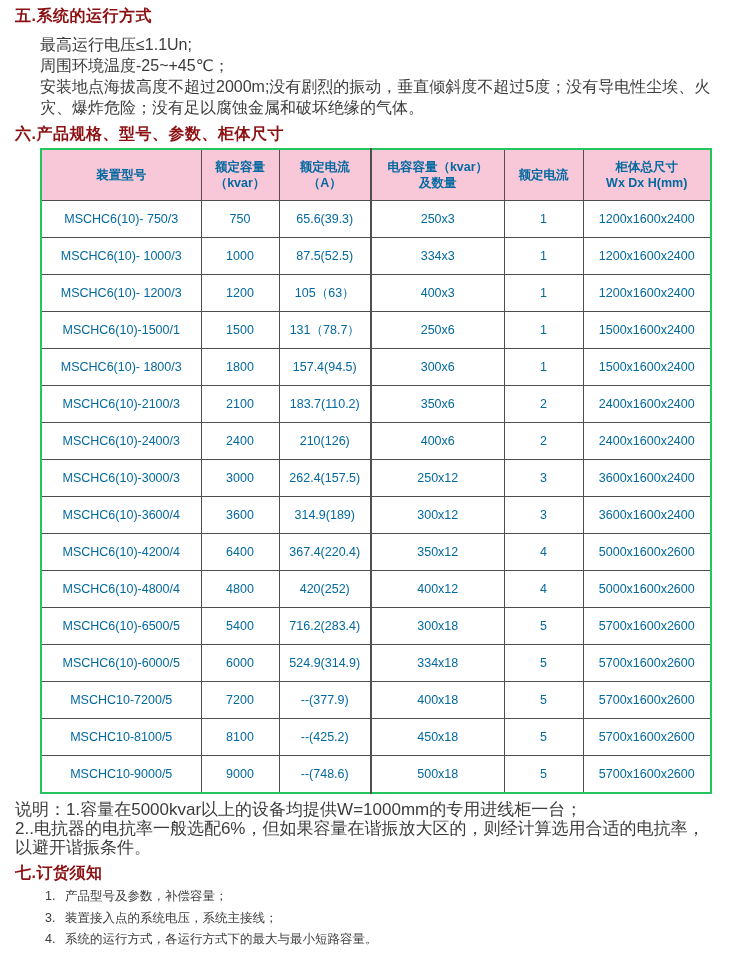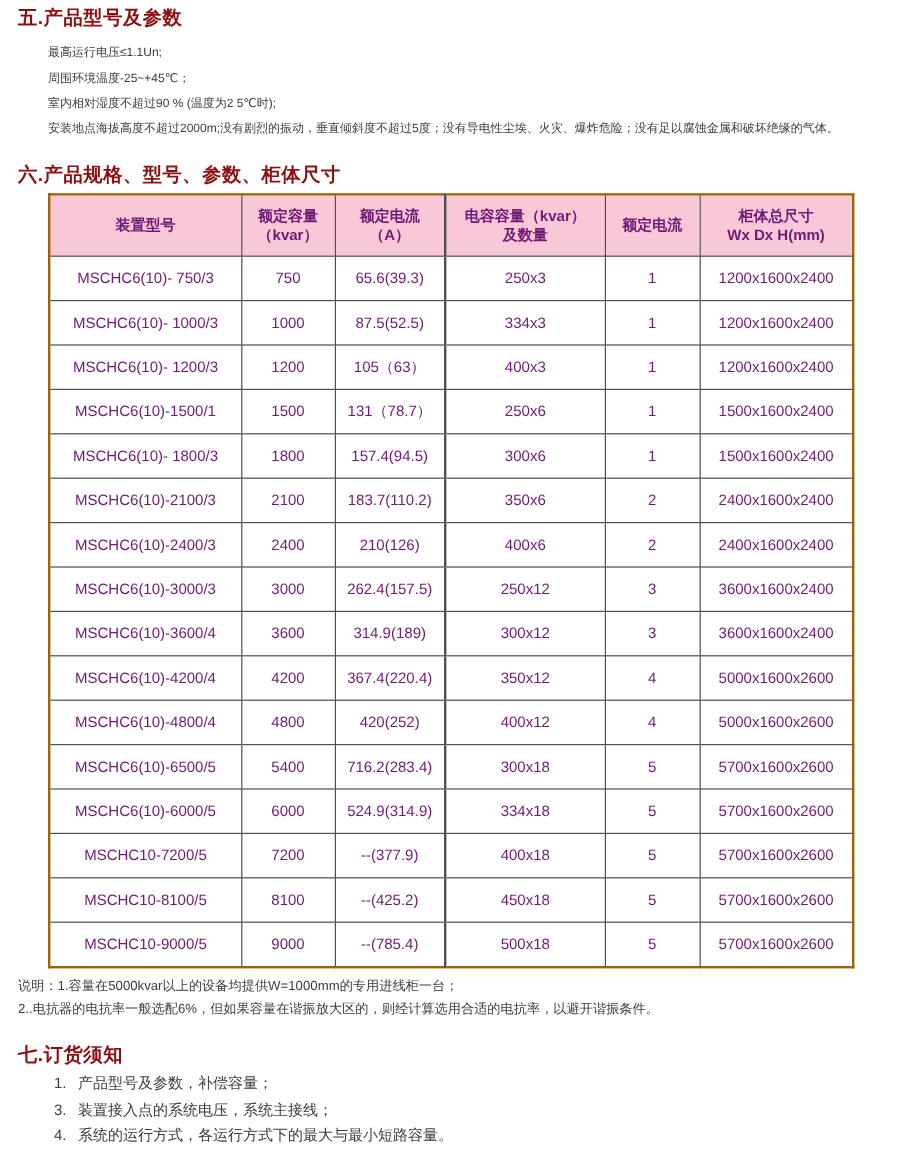--- a/index.html
+++ b/index.html
@@ -13,79 +13,78 @@
   }
   .page { padding: 6px 38px 10px 15px; box-sizing: border-box; }
 
   .sec-heading {
     color: #8c1012;
     font-weight: bold;
     font-size: 16px;
     line-height: 19px;
     letter-spacing: 0.5px;
   }
-  .sec-heading.mt { margin-top: 19px; }
+  .sec-heading.mt { margin-top: 6px; }
 
   .cond-lines {
     margin: 9px 0 0 25px;
-    font-size: 10px;
+    font-size: 16px;
     line-height: 21px;
     max-width: 672px;
   }
 
   table.spec {
     margin: 5px 0 0 25px;
     width: 670px;
     border-collapse: collapse;
     table-layout: fixed;
-    border: 2px solid #a16207;
+    border: 2px solid #22c55e;
     font-size: 12.5px;
-    color: #701a75;
+    color: #0369a1;
   }
   table.spec th, table.spec td {
     border: 1px solid #4f4f4f;
     text-align: center;
     vertical-align: middle;
     padding: 0 2px;
     overflow: hidden;
   }
   table.spec th {
     background: #f8c8d8;
     font-weight: bold;
     height: 50px;
     white-space: pre-line;
     line-height: 16px;
   }
   table.spec td { height: 36px; background: #ffffff; }
   table.spec .thick-left { border-left-width: 2px; }
 
   .notes {
     margin: 6px 0 0 0;
-    font-size: 11px;
+    font-size: 17px;
     line-height: 19px;
   }
 
   .order-list {
     margin: 4px 0 0 30px;
     font-size: 12.5px;
     line-height: 21.5px;
   }
   .order-item .num { display: inline-block; min-width: 20px; }
 </style>
 </head>
 <body>
 
 <div class="page">
 
-  <div class="sec-heading">五.产品型号及参数</div>
+  <div class="sec-heading">五.系统的运行方式</div>
 
   <div class="cond-lines">
       <div>最高运行电压≤1.1Un;</div>
       <div>周围环境温度-25~+45℃；</div>
-      <div>室内相对湿度不超过90 % (温度为2 5℃时);</div>
       <div>安装地点海拔高度不超过2000m;没有剧烈的振动，垂直倾斜度不超过5度；没有导电性尘埃、火灾、爆炸危险；没有足以腐蚀金属和破坏绝缘的气体。</div>
     </div>
 
   <div class="sec-heading mt">六.产品规格、型号、参数、柜体尺寸</div>
 
   <table class="spec">
     <colgroup>
       <col style="width:160px">
       <col style="width:78px">
       <col style="width:92px">
@@ -175,21 +174,21 @@
         <tr>
           <td>MSCHC6(10)-3600/4</td>
           <td>3600</td>
           <td>314.9(189)</td>
           <td class="thick-left">300x12</td>
           <td>3</td>
           <td>3600x1600x2400</td>
         </tr>
         <tr>
           <td>MSCHC6(10)-4200/4</td>
-          <td>4200</td>
+          <td>6400</td>
           <td>367.4(220.4)</td>
           <td class="thick-left">350x12</td>
           <td>4</td>
           <td>5000x1600x2600</td>
         </tr>
         <tr>
           <td>MSCHC6(10)-4800/4</td>
           <td>4800</td>
           <td>420(252)</td>
           <td class="thick-left">400x12</td>
@@ -224,21 +223,21 @@
           <td>MSCHC10-8100/5</td>
           <td>8100</td>
           <td>--(425.2)</td>
           <td class="thick-left">450x18</td>
           <td>5</td>
           <td>5700x1600x2600</td>
         </tr>
         <tr>
           <td>MSCHC10-9000/5</td>
           <td>9000</td>
-          <td>--(785.4)</td>
+          <td>--(748.6)</td>
           <td class="thick-left">500x18</td>
           <td>5</td>
           <td>5700x1600x2600</td>
         </tr>
       </tbody>
   </table>
 
   <div class="notes">
       <div>说明：1.容量在5000kvar以上的设备均提供W=1000mm的专用进线柜一台；</div>
       <div>2..电抗器的电抗率一般选配6%，但如果容量在谐振放大区的，则经计算选用合适的电抗率，以避开谐振条件。</div>

